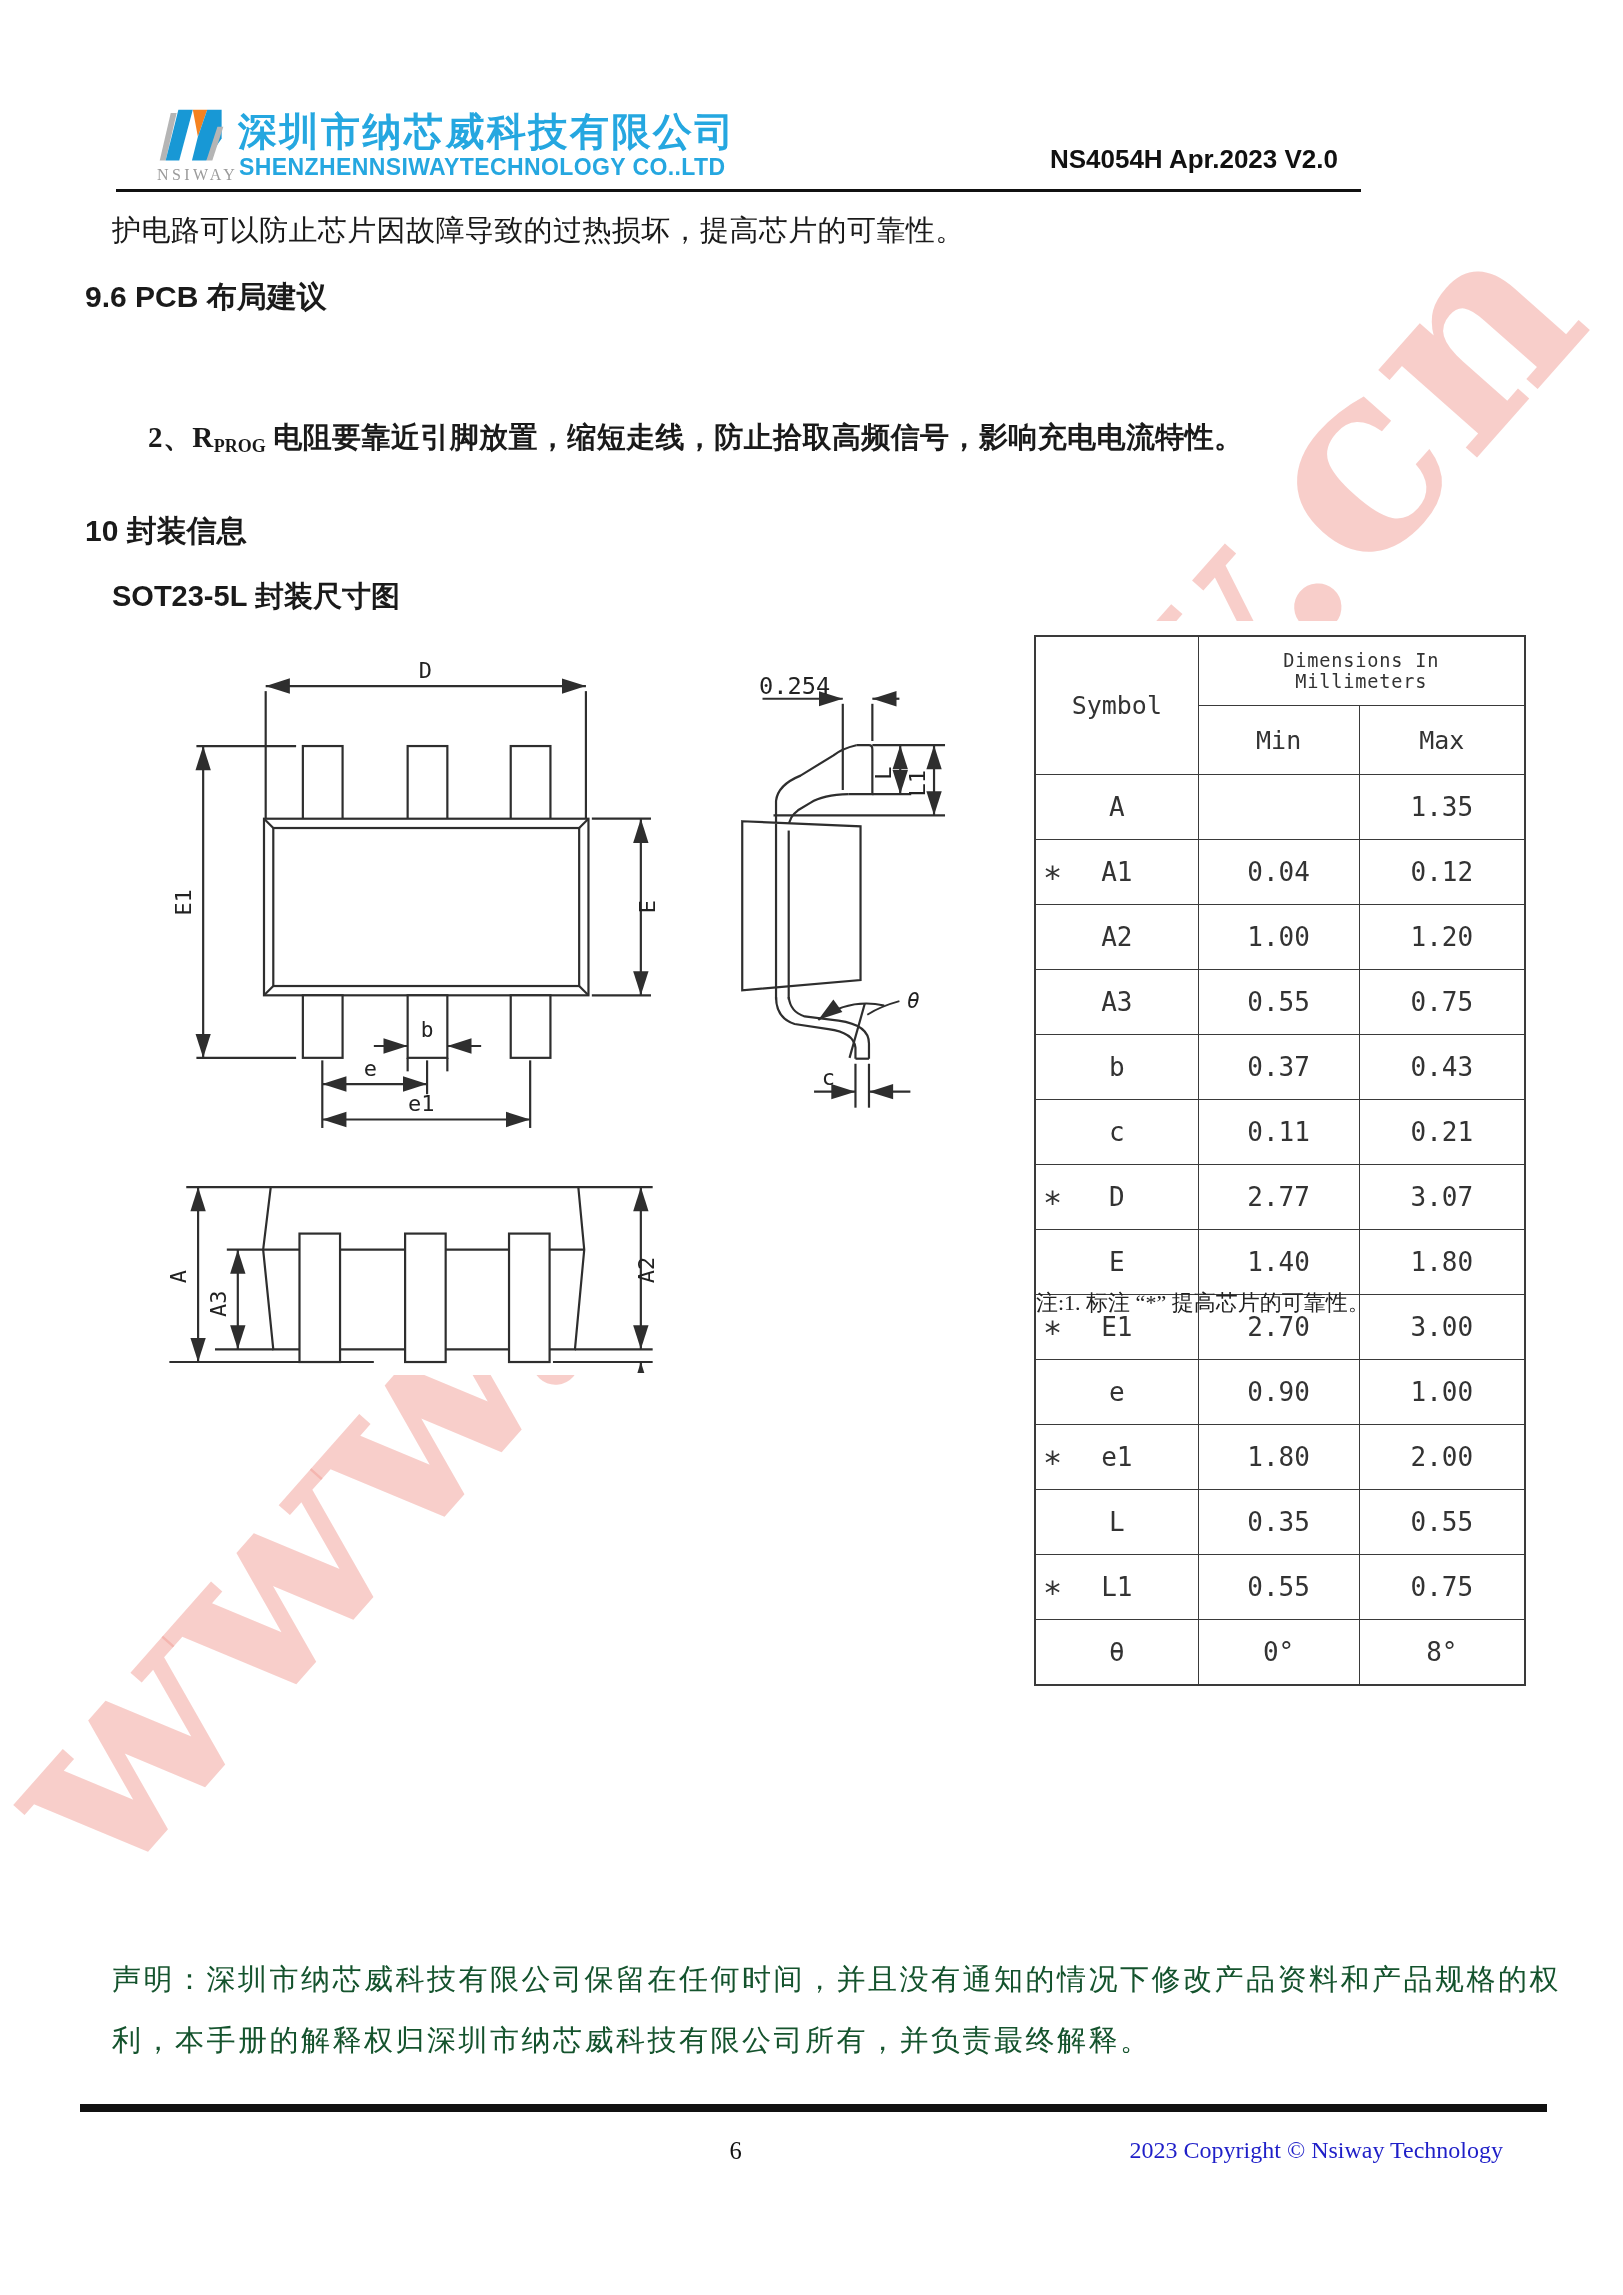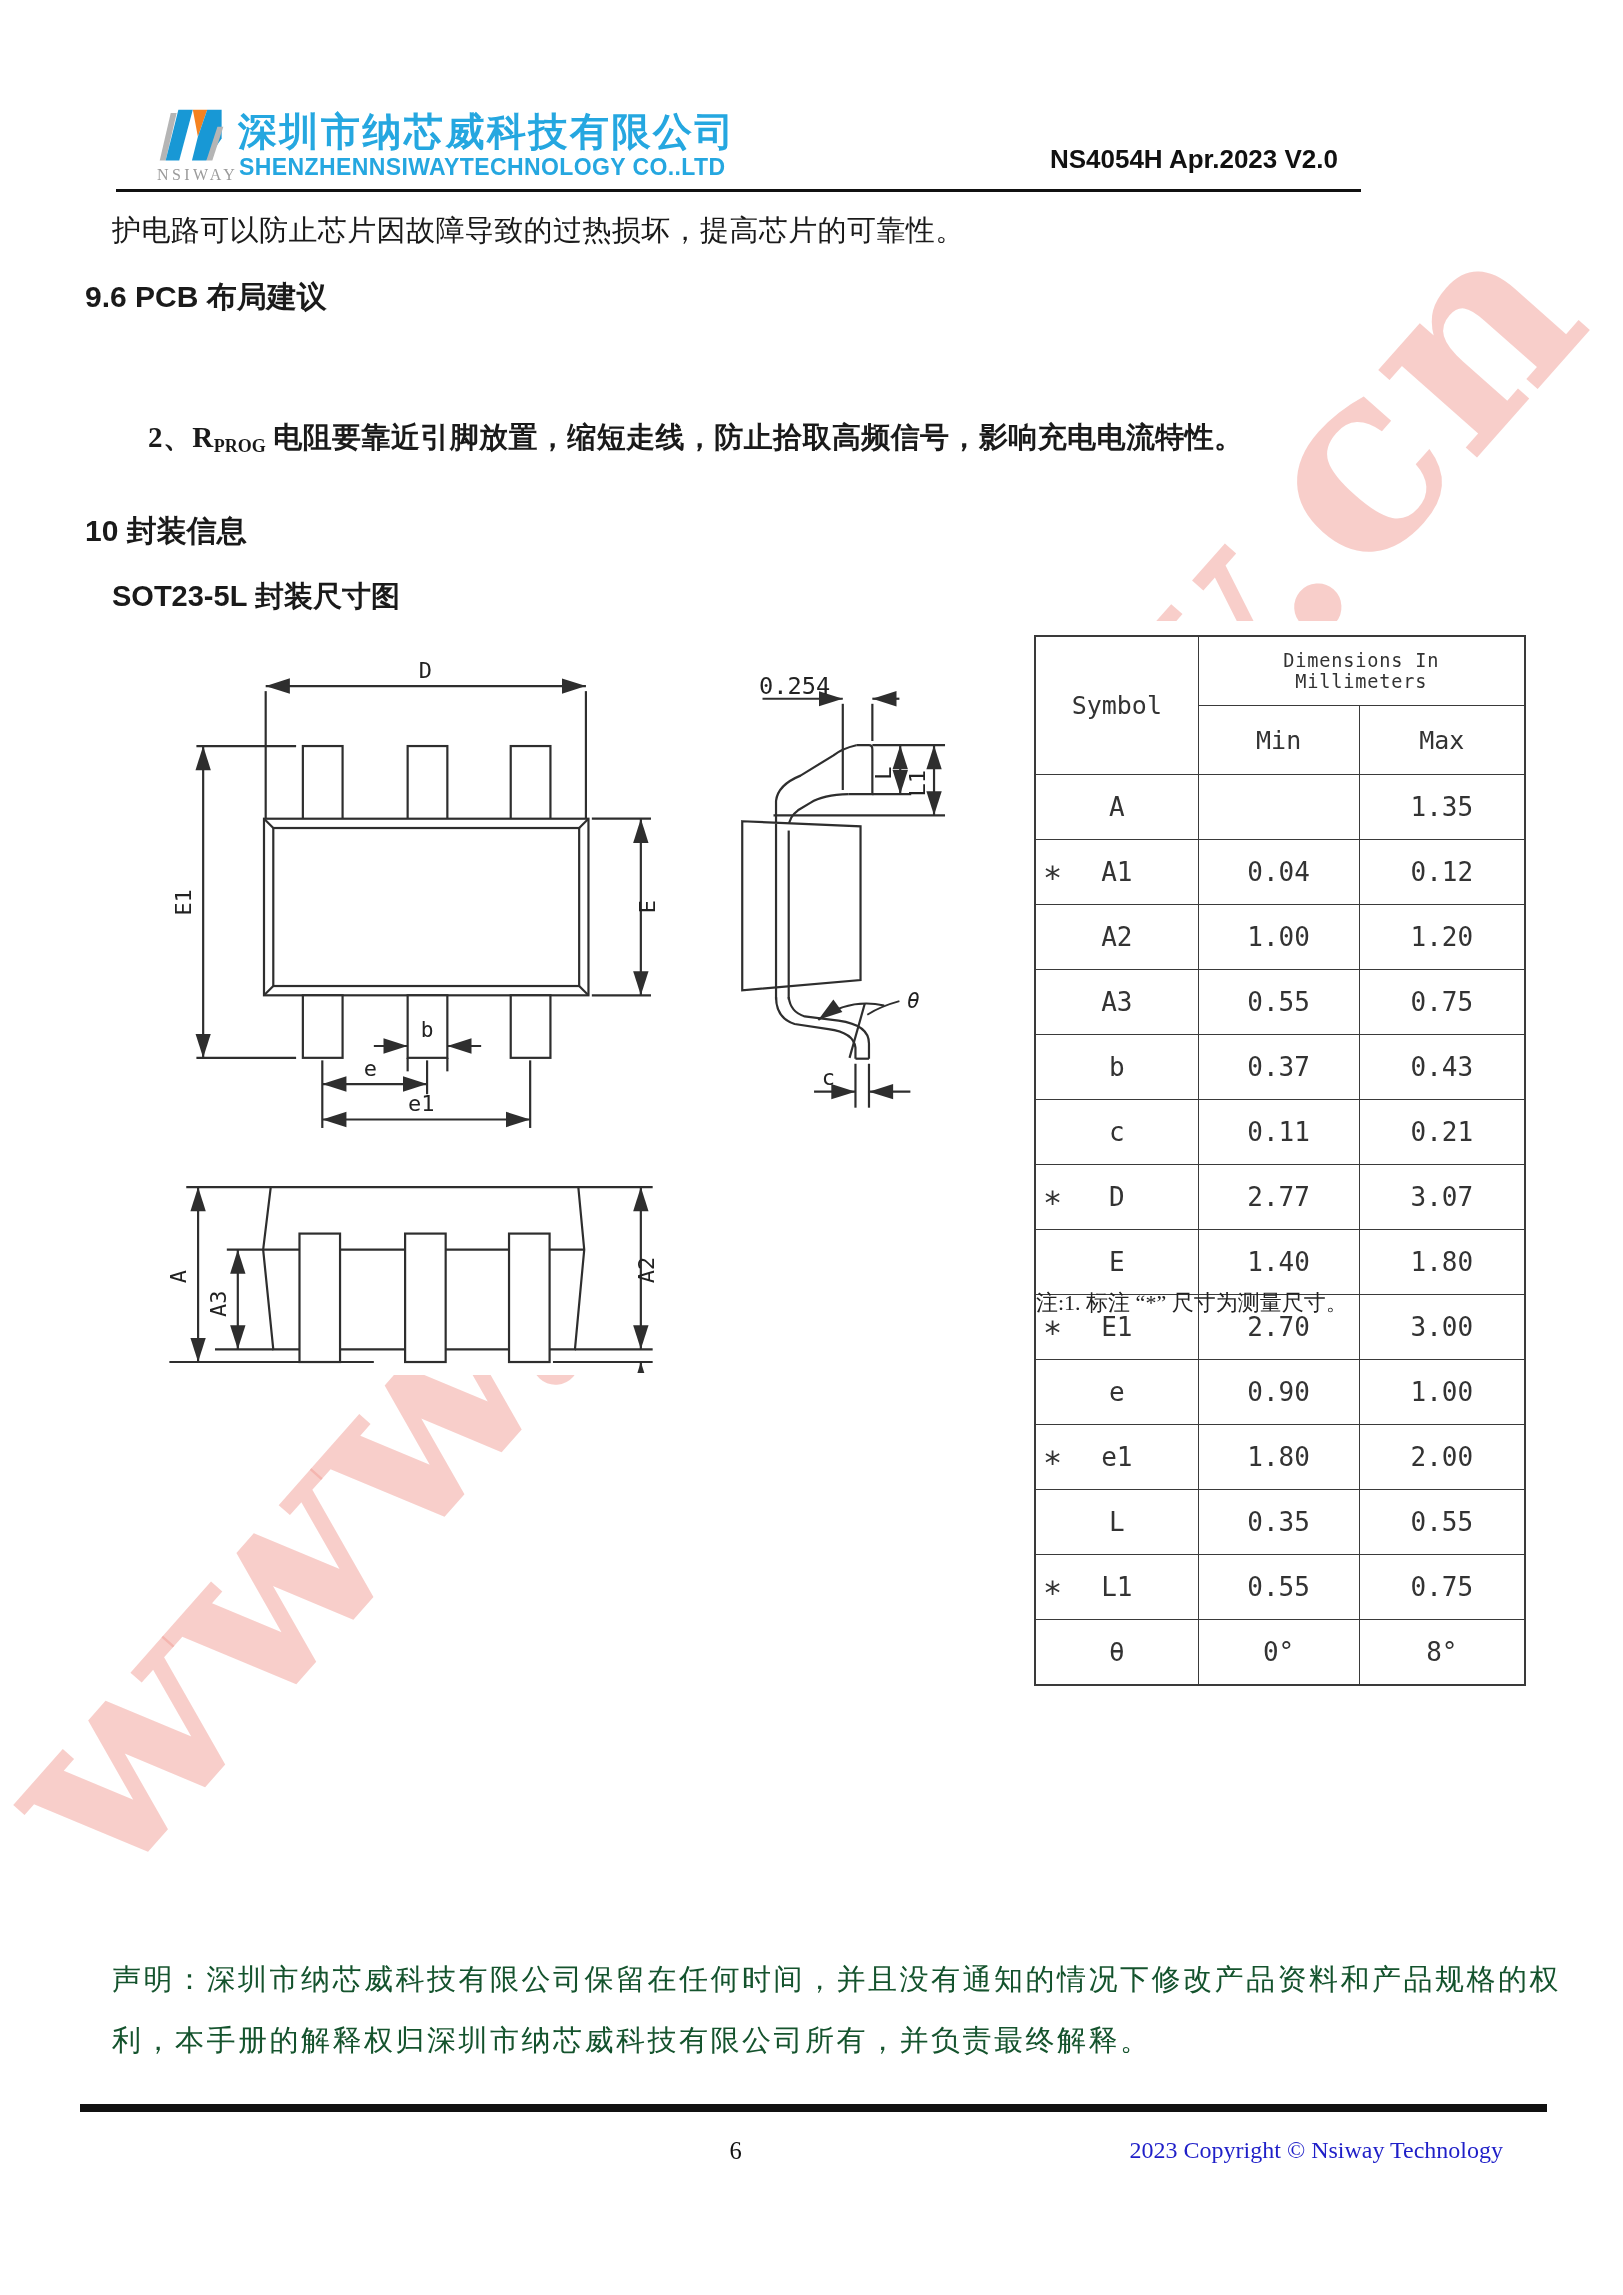--- a/index.html
+++ b/index.html
@@ -311,21 +311,21 @@
             <td class="c-min">0.55</td>
             <td class="c-max">0.75</td>
           </tr>
           <tr class="data-row">
             <td class="c-sym"><span class="star"></span><span>θ</span></td>
             <td class="c-min">0°</td>
             <td class="c-max">8°</td>
           </tr>
         </tbody>
     </table>
-    <div class="tab-note">注:1. 标注 “*” 尺寸为测量尺寸。</div>
+    <div class="tab-note">注:1. 标注 “*” 提高芯片的可靠性。</div>
   </div>
 
   <div class="disc" style="top:1960px;">声明：深圳市纳芯威科技有限公司保留在任何时间，并且没有通知的情况下修改产品资料和产品规格的权</div>
   <div class="disc" style="top:2021px;">利，本手册的解释权归深圳市纳芯威科技有限公司所有，并负责最终解释。</div>
 
   <div class="ftr-rule"></div>
   <div class="pgnum">6</div>
   <div class="copyr">2023 Copyright © Nsiway Technology</div>
 
 </div>

